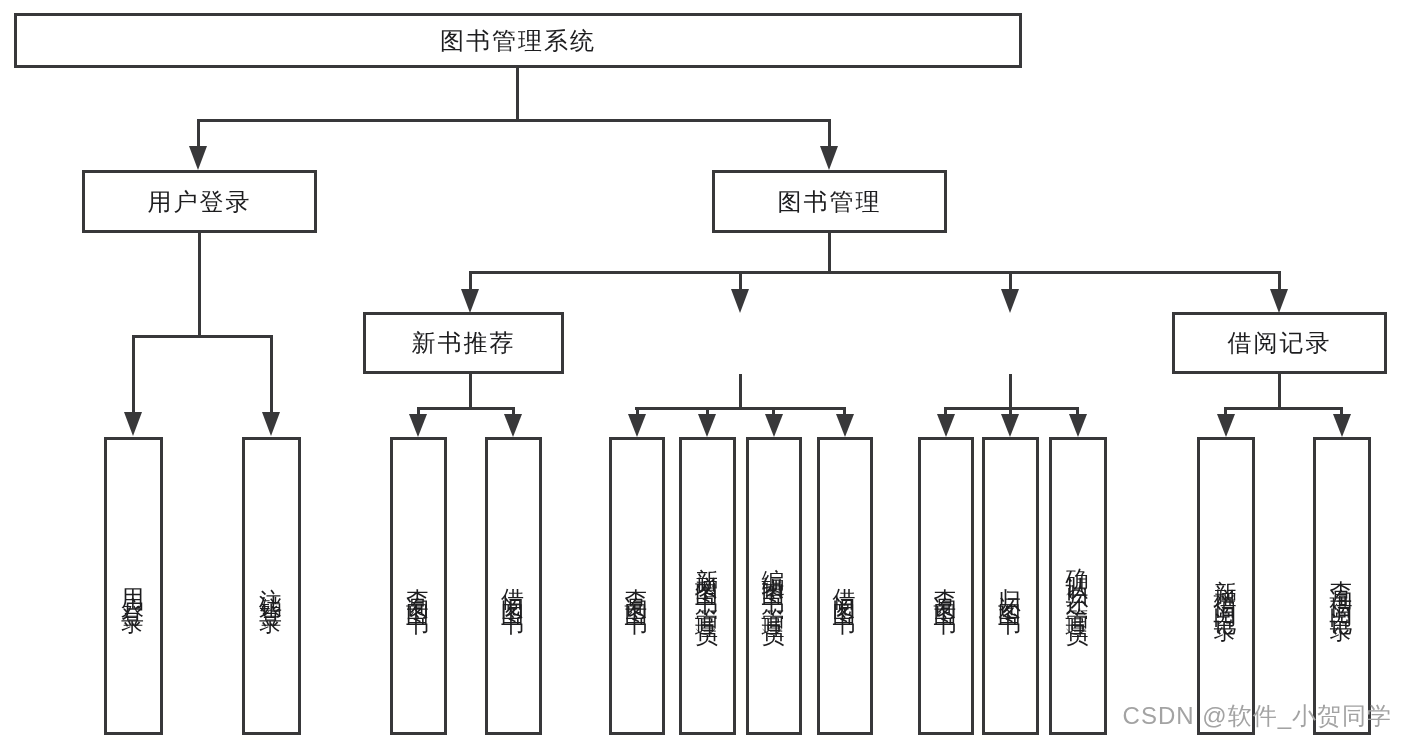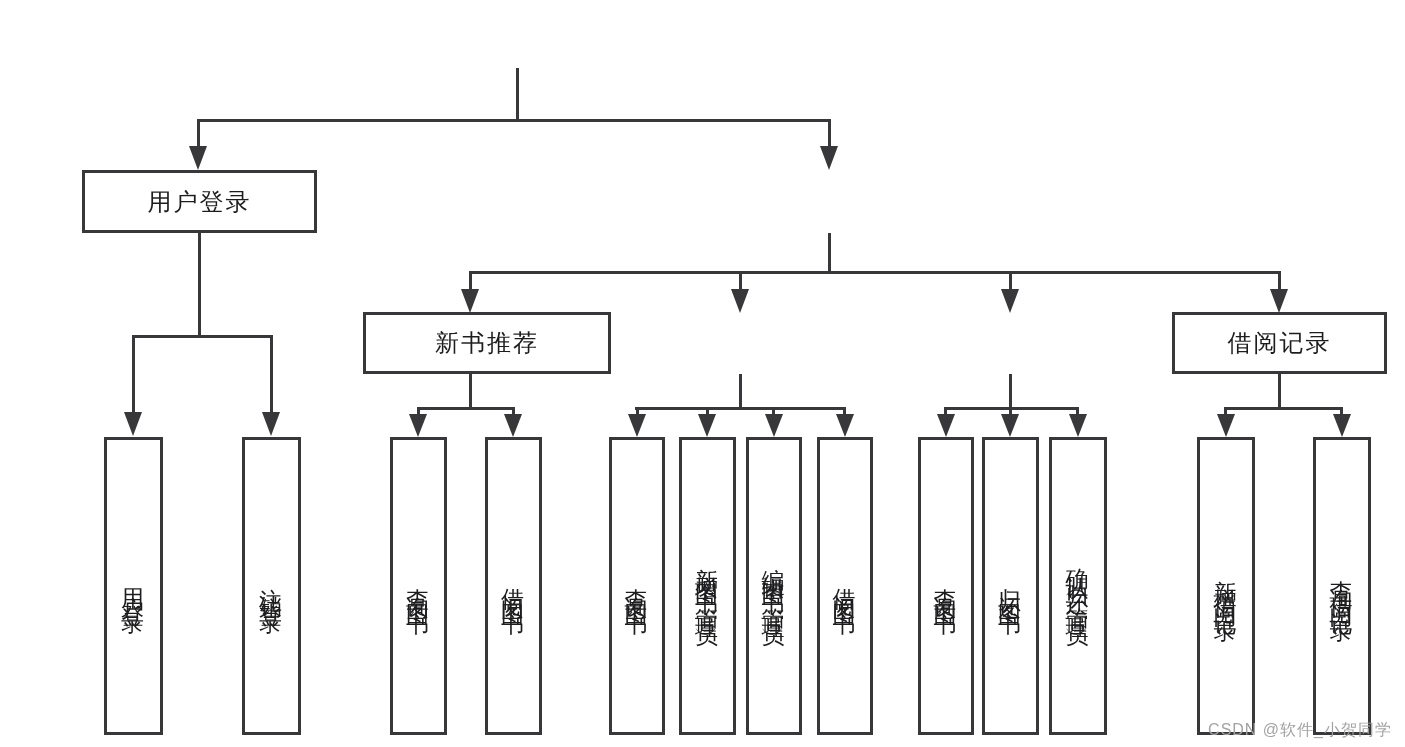--- a/index.html
+++ b/index.html
@@ -13,21 +13,21 @@
   .ah{position:absolute;width:0;height:0;
       border-left:9px solid transparent;border-right:9px solid transparent;
       border-top:24px solid var(--line,#38383a);}
   .ah.small{border-top-width:23px;}
   
   .node{position:absolute;box-sizing:border-box;border:3px solid var(--line,#38383a);
         background:#ffffff;display:flex;align-items:center;justify-content:center;}
   .node .lbl{color:var(--text,#1d1d1f);white-space:nowrap;}
   .hnode .lbl{font-size:24px;letter-spacing:2px;}
   .vnode .lbl{writing-mode:vertical-rl;font-size:23px;letter-spacing:8px;white-space:normal;}
-  .watermark{position:absolute;right:13px;bottom:6px;font-size:16px;z-index:5;
+  .watermark{position:absolute;right:13px;bottom:15px;font-size:24px;z-index:5;
              color:var(--watermark,#a3a3a3);letter-spacing:1px;}
 </style>
 </head>
 <body>
 
 <div class="canvas">
 
   <div class="vl" style="left:516px;top:68px;height:51px;"></div>
   <div class="hl" style="left:197px;top:119px;width:634px;"></div>
   <div class="vl" style="left:197px;top:119px;height:28px;"></div>
@@ -80,26 +80,32 @@
   <div class="vl" style="left:1076px;top:407px;height:10px;"></div>
   <div class="ah small" style="left:1069px;top:414px;"></div>
 
   <div class="vl" style="left:1278px;top:374px;height:33px;"></div>
   <div class="hl" style="left:1224px;top:407px;width:119px;"></div>
   <div class="vl" style="left:1224px;top:407px;height:10px;"></div>
   <div class="ah small" style="left:1217px;top:414px;"></div>
   <div class="vl" style="left:1340px;top:407px;height:10px;"></div>
   <div class="ah small" style="left:1333px;top:414px;"></div>
 
+  <div class="node hnode" style="left:14px;top:13px;width:1008px;height:55px;">
+    <span class="lbl">图书管理系统</span>
+  </div>
 
   <div class="node hnode" style="left:82px;top:170px;width:235px;height:63px;">
     <span class="lbl">用户登录</span>
   </div>
+  <div class="node hnode" style="left:712px;top:170px;width:235px;height:63px;">
+    <span class="lbl">图书管理</span>
+  </div>
 
-  <div class="node hnode" style="left:363px;top:312px;width:248px;height:62px;">
+  <div class="node hnode" style="left:363px;top:312px;width:201px;height:62px;">
     <span class="lbl">新书推荐</span>
   </div>
   <div class="node hnode" style="left:1172px;top:312px;width:215px;height:62px;">
     <span class="lbl">借阅记录</span>
   </div>
 
   <div class="node vnode" style="left:104px;top:437px;width:59px;height:298px;">
     <span class="lbl">用户登录</span>
   </div>
   <div class="node vnode" style="left:242px;top:437px;width:59px;height:298px;">

